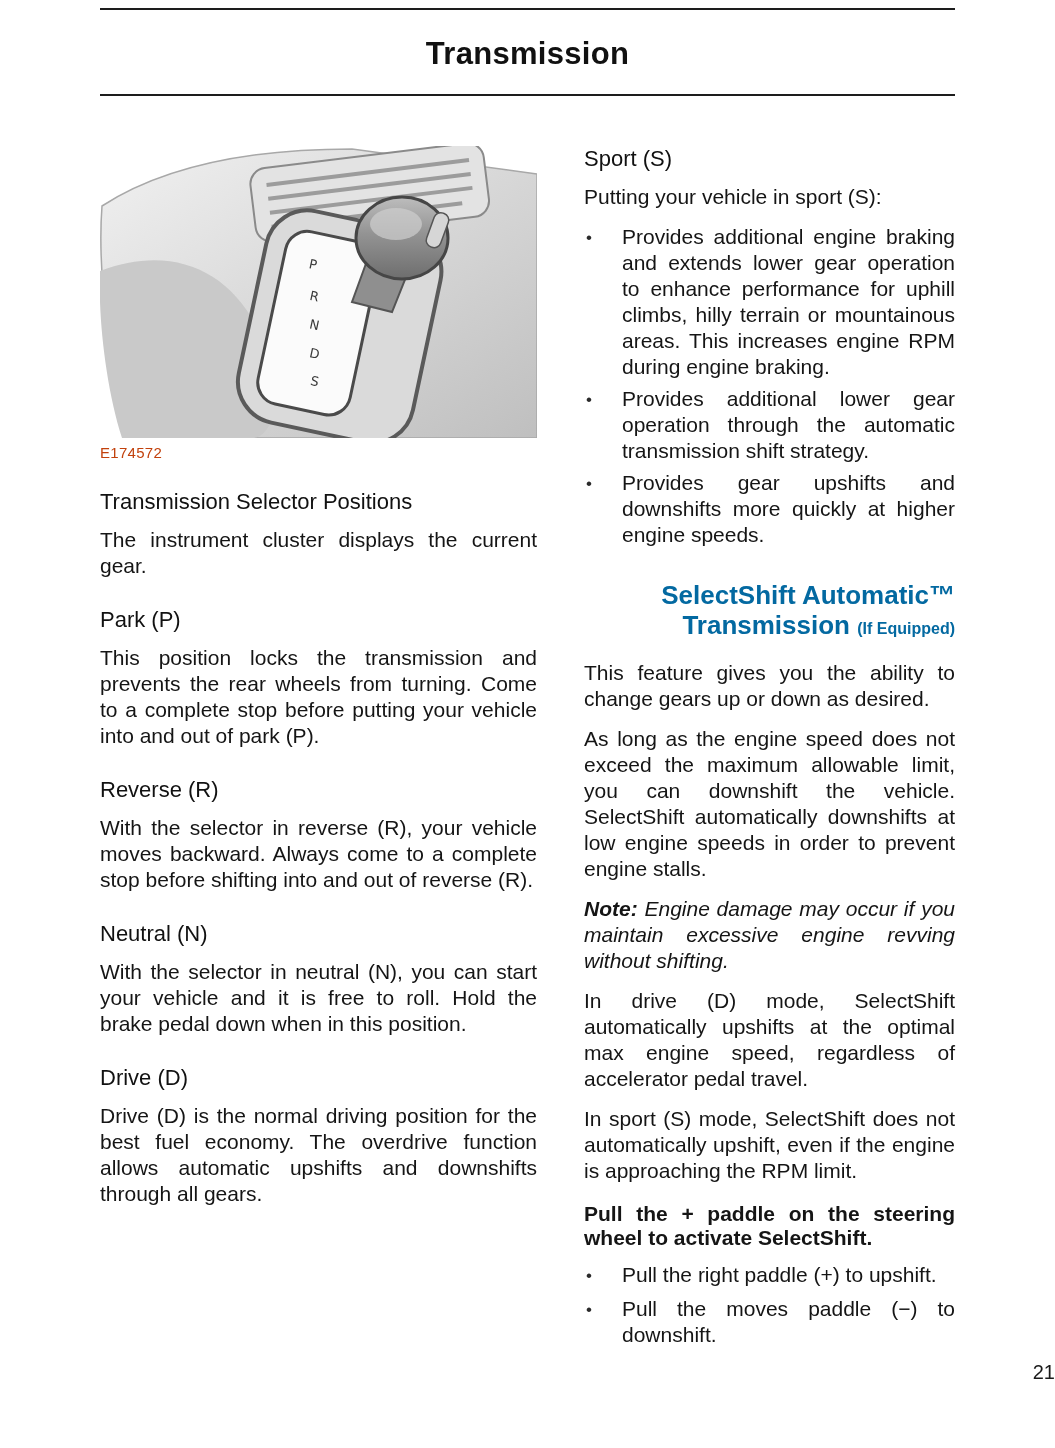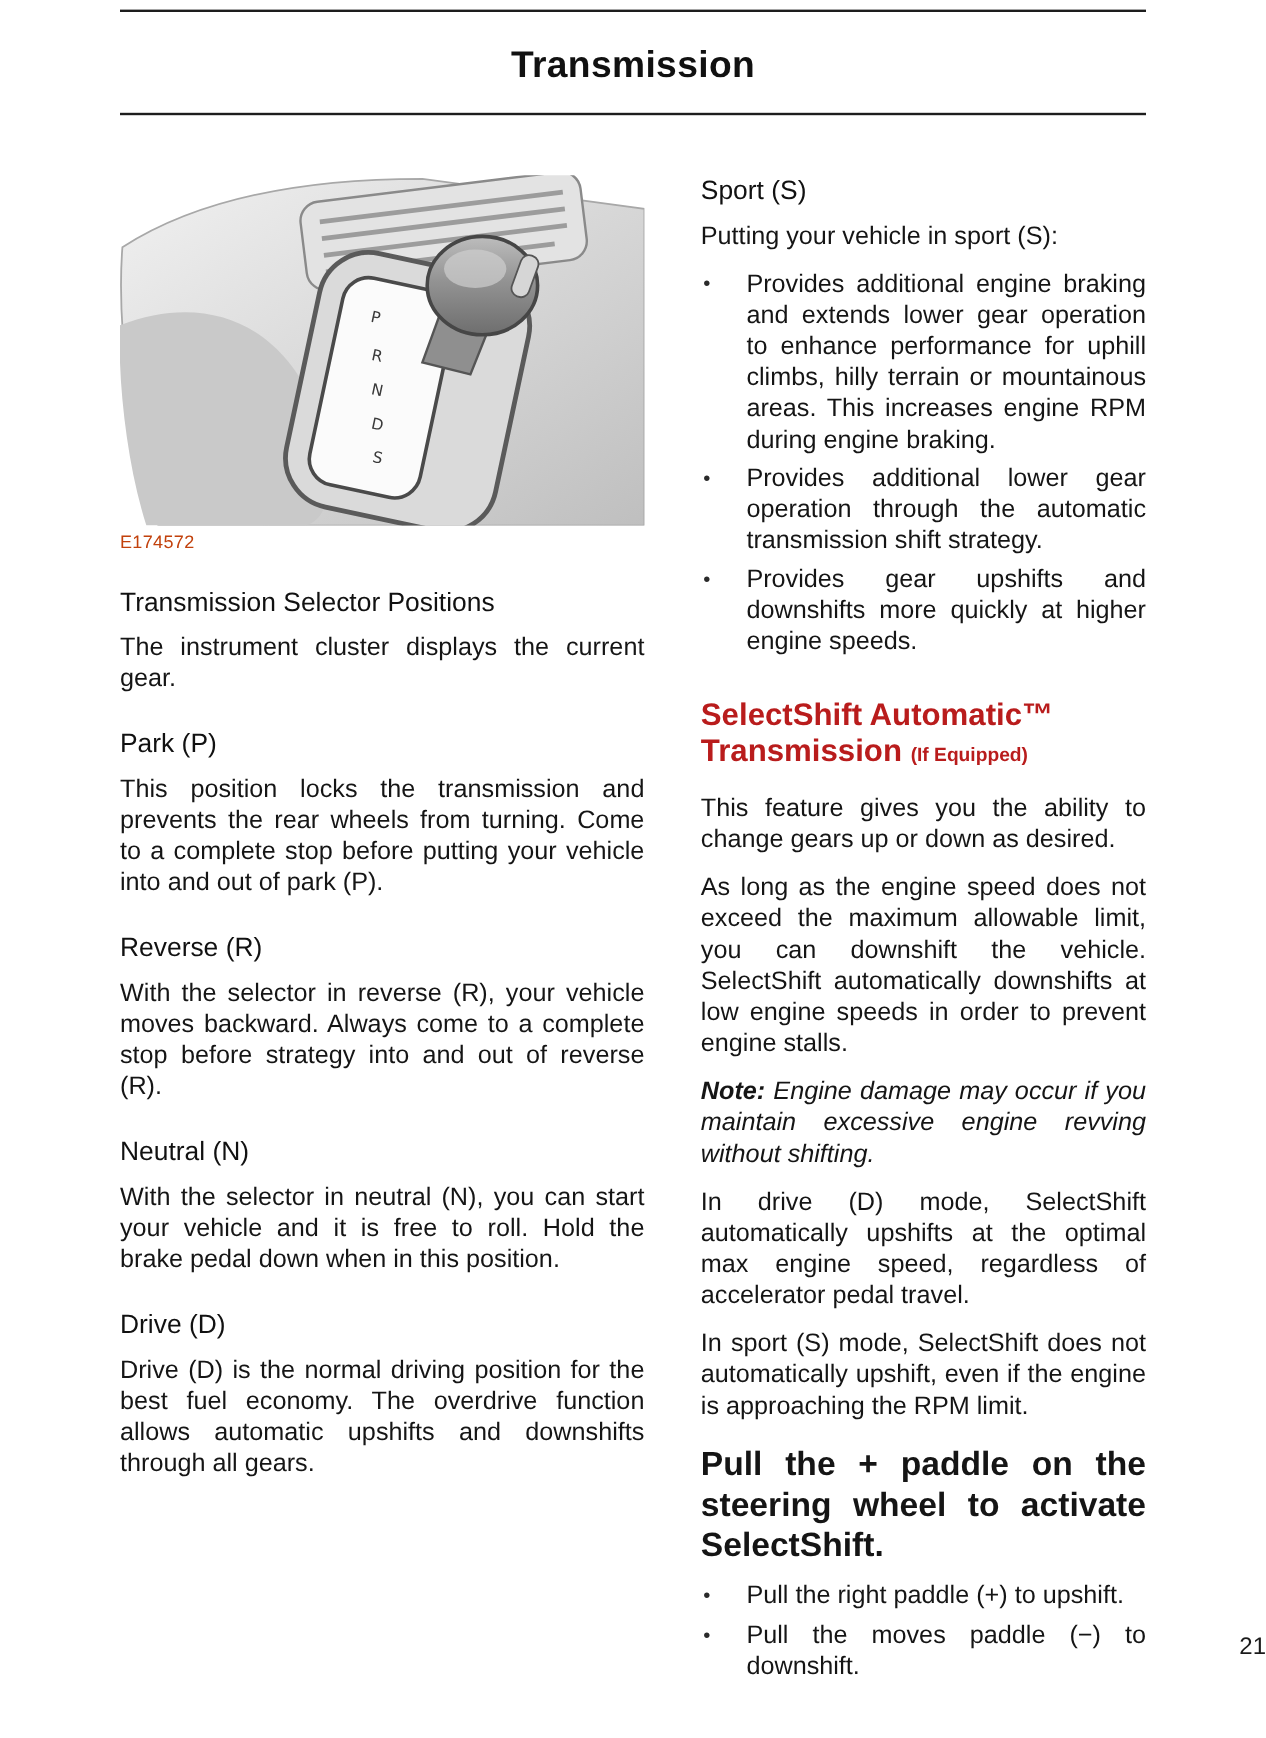--- a/index.html
+++ b/index.html
@@ -57,22 +57,23 @@
   p.body {
     font-size: 21px;
     line-height: 26px;
     text-align: justify;
     margin-bottom: 14px;
   }
   h2.sec-big {
     font-size: 26px;
     line-height: 30px;
     font-weight: bold;
-    color: #b91c1c;
+    color: #0369a1;
     margin: 32px 0 16px 0;
+    text-align: right;
   }
   .if-equipped { font-size: 16px; font-weight: bold; }
 
   .bullet {
     display: flex;
     font-size: 21px;
     line-height: 26px;
     margin-bottom: 6px;
   }
   .bullet .dot {
@@ -81,22 +82,22 @@
     color: #2a2a2a;
   }
   .bullet .dot::before { content: "\2022"; font-size: 17px; position: relative; top: -1px; left: 2px; }
   .bullet .btxt { flex: 1; text-align: justify; }
 
   p.note { font-size: 21px; line-height: 26px; margin-bottom: 14px; text-align: justify; }
   .note-label { font-weight: bold; font-style: italic; }
   .note-text { font-style: italic; }
 
   p.bold-para {
-    font-size: 28px;
-    line-height: 34px;
+    font-size: 21px;
+    line-height: 24px;
     font-weight: bold;
     text-align: justify;
     margin: 18px 0 12px 0;
   }
 
   footer.page-footer {
     position: absolute;
     left: 0;
     bottom: 64px;
     width: 100%;
@@ -160,21 +161,21 @@
         <figcaption class="fig-label">E174572</figcaption>
       </figure>
 
       <h2 class="sec">Transmission Selector Positions</h2>
       <p class="body">The instrument cluster displays the current gear.</p>
 
       <h2 class="sec">Park (P)</h2>
       <p class="body">This position locks the transmission and prevents the rear wheels from turning. Come to a complete stop before putting your vehicle into and out of park (P).</p>
 
       <h2 class="sec">Reverse (R)</h2>
-      <p class="body">With the selector in reverse (R), your vehicle moves backward. Always come to a complete stop before strategy into and out of reverse (R).</p>
+      <p class="body">With the selector in reverse (R), your vehicle moves backward. Always come to a complete stop before shifting into and out of reverse (R).</p>
 
       <h2 class="sec">Neutral (N)</h2>
       <p class="body">With the selector in neutral (N), you can start your vehicle and it is free to roll. Hold the brake pedal down when in this position.</p>
 
       <h2 class="sec">Drive (D)</h2>
       <p class="body">Drive (D) is the normal driving position for the best fuel economy. The overdrive function allows automatic upshifts and downshifts through all gears.</p>
 
     </section>
 
     <section class="col">

